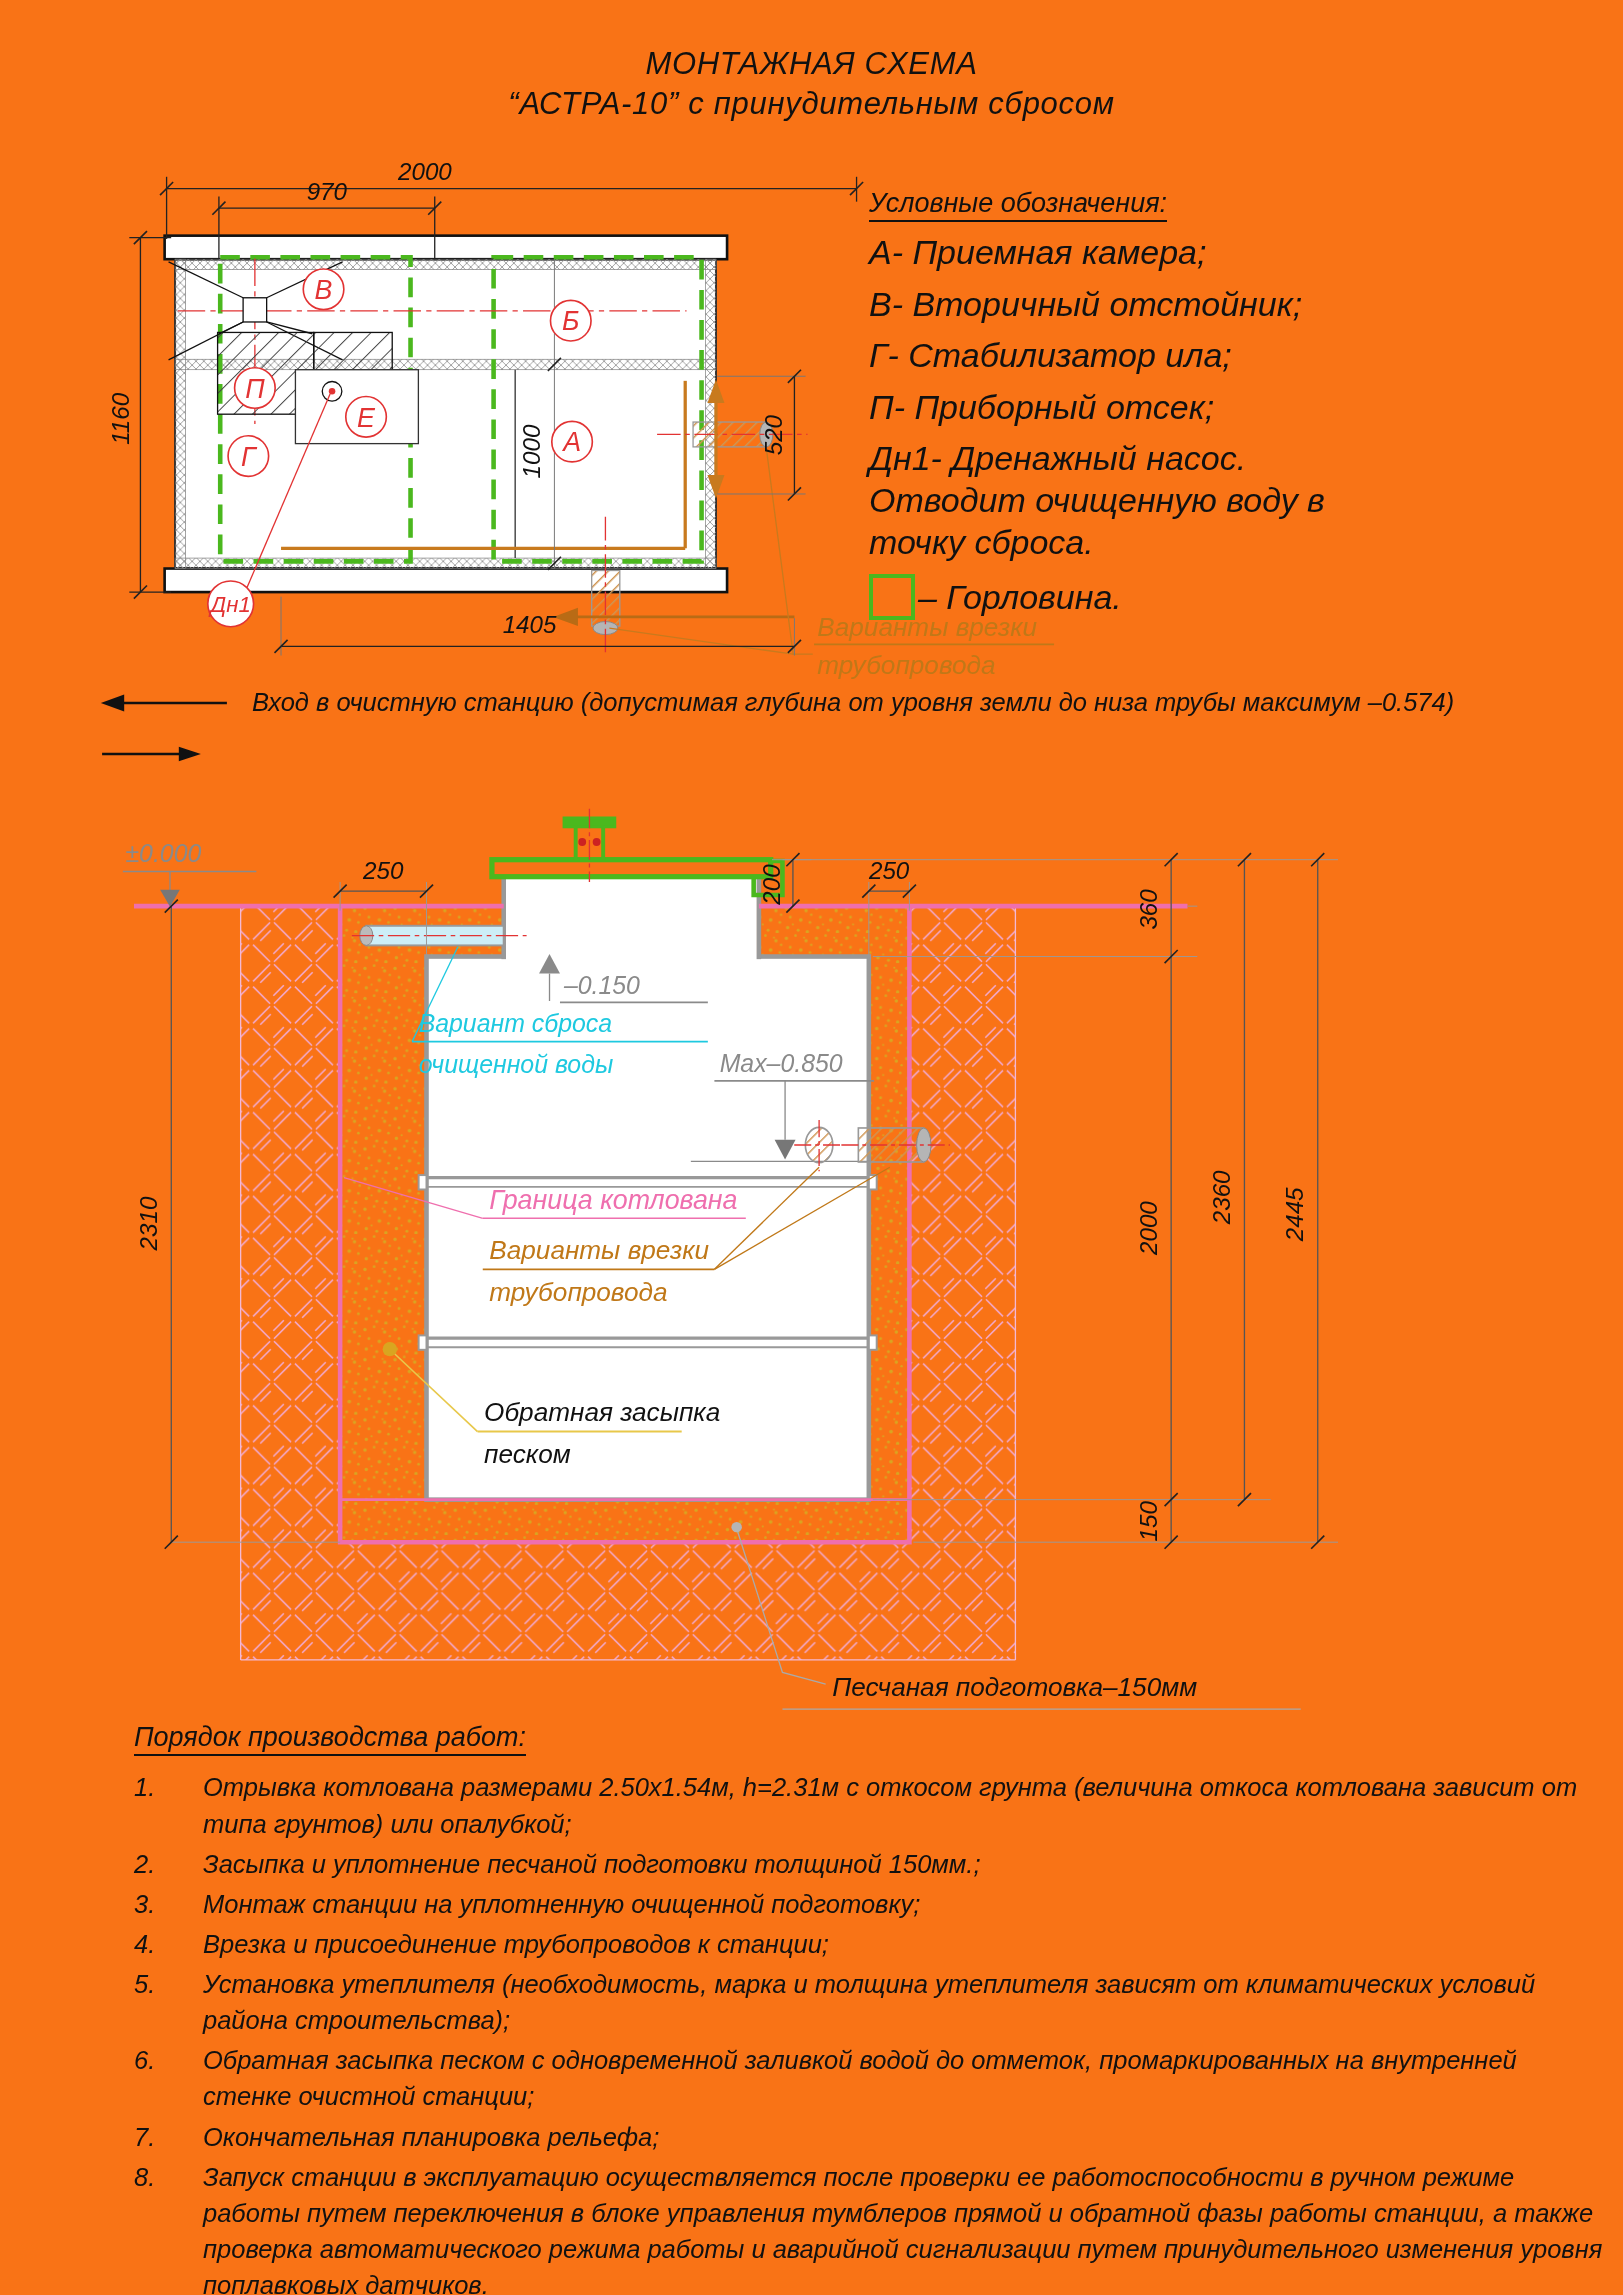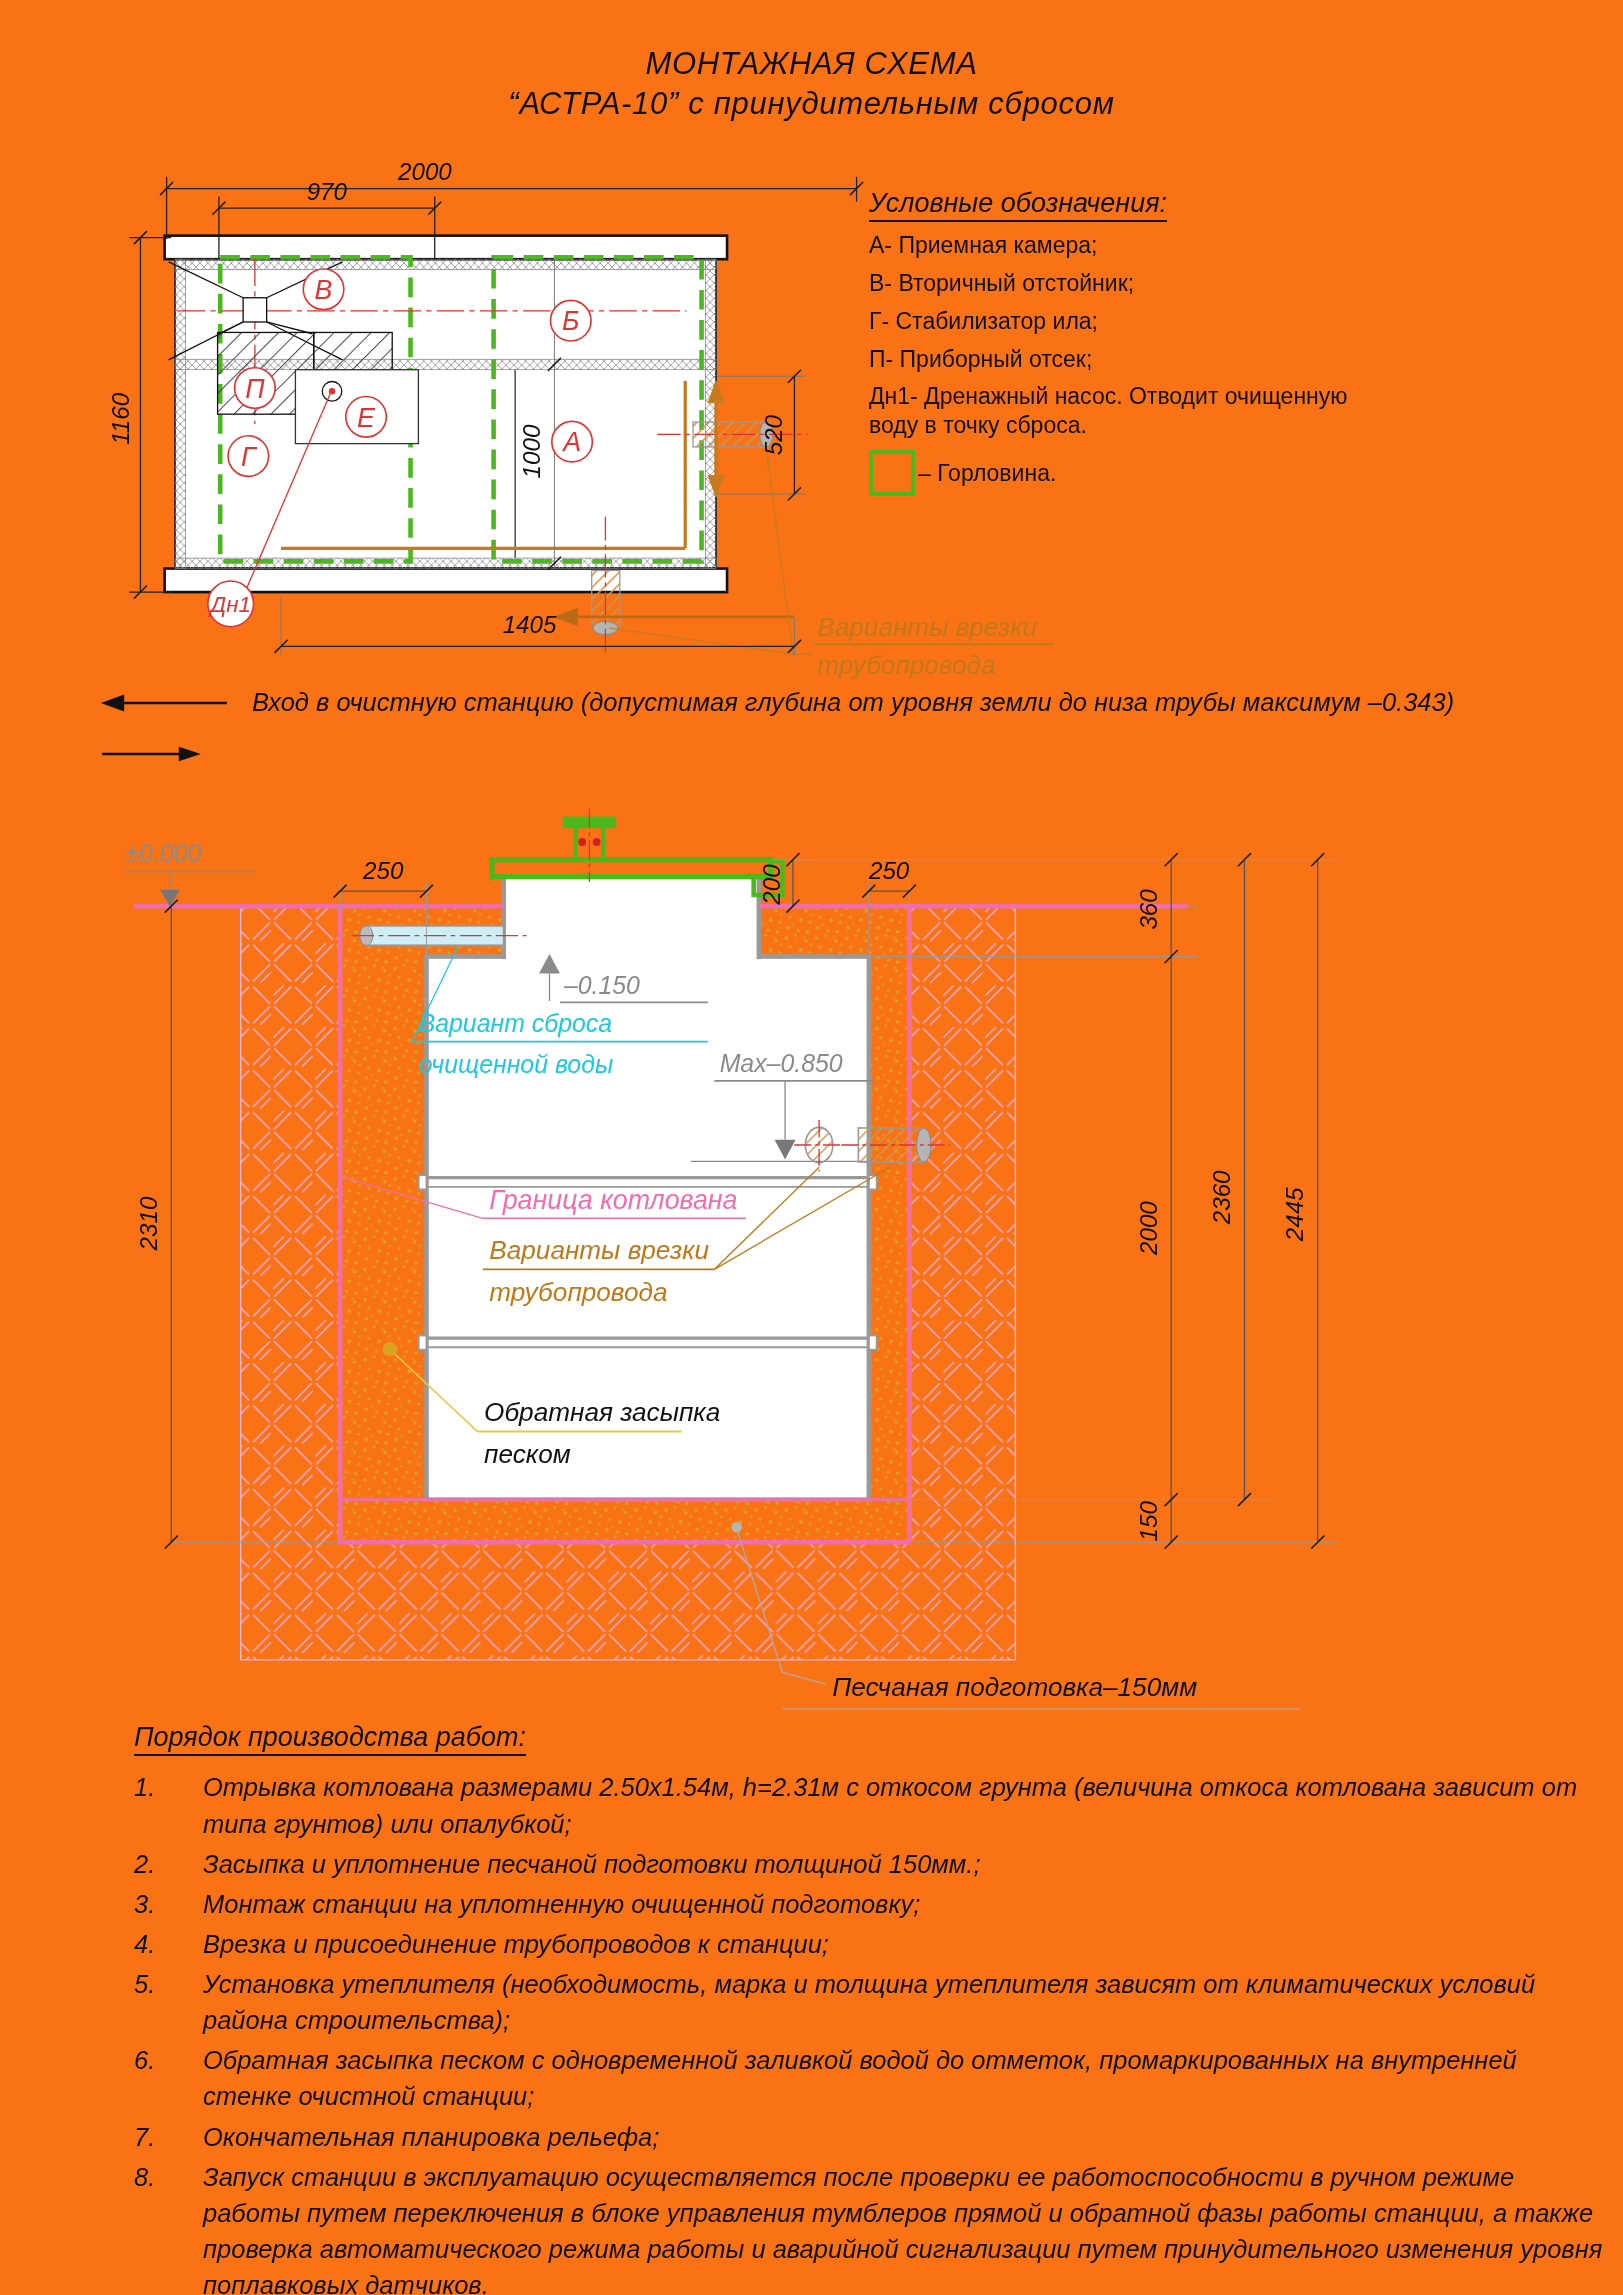--- a/index.html
+++ b/index.html
@@ -1,21 +1,21 @@
 <!DOCTYPE html>
 <html style="font-size:10.5px"><head>
 <meta charset="utf-8">
 <style>
   html,body{margin:0;padding:0;background:#fff;}
   #page{position:relative;width:1623px;height:2295px;background:#f97316;overflow:hidden;
         font-family:"Liberation Sans",sans-serif;color:#111;}
   .abs{position:absolute;}
   .ttl{font-style:italic;font-size:31px;letter-spacing:0.7px;text-align:center;white-space:nowrap;}
   .legend-title{font-style:italic;font-size:27px;border-bottom:2px solid #111;display:inline-block;padding-bottom:1.3px;text-align:right;}
-  .legend-item{font-size:23px;line-height:1.24;margin-top:9.2px;}
+  .legend-item{font-style:italic;font-size:34px;line-height:1.24;margin-top:9.2px;}
   .gorl-row{display:flex;align-items:center;gap:3px;margin-top:10.5px;}
   .gorl-box{width:38px;height:38px;border:4.6px solid #4bb81e;}
   .flow-row{display:flex;align-items:center;gap:22px;}
   .flow-text{font-style:italic;font-size:25.5px;white-space:nowrap;}
   .wl{width:1478px;}
   .wl-title{font-style:italic;font-size:27px;border-bottom:2px solid #111;display:inline-block;padding-bottom:1.3px;margin-bottom:9.2px;}
   .wl-item{display:flex;font-style:italic;font-size:25.5px;line-height:1.42;margin-top:3.9px;}
   .wl-num{flex:0 0 69px;}
   .wl-text{flex:1;}
   svg text{font-family:"Liberation Sans",sans-serif;}
@@ -202,21 +202,21 @@
       <div class="gorl-box"></div>
       <div class="legend-item" style="margin-top:0;">– Горловина.</div>
     </div>
   </div>
 
   <div class="abs flow-row" style="left:99px;top:688px;">
     <svg width="131" height="26" viewBox="0 0 200 40">
       <line x1="30" y1="20" x2="196" y2="20" stroke="#111" stroke-width="4"></line>
       <polygon points="2,20 38,7 38,33" fill="#111"></polygon>
     </svg>
-    <div class="flow-text">Вход в очистную станцию (допустимая глубина от уровня земли до низа трубы максимум –0.343)</div>
+    <div class="flow-text">Вход в очистную станцию (допустимая глубина от уровня земли до низа трубы максимум –0.574)</div>
   </div>
   <div class="abs flow-row" style="left:99px;top:741px;">
     <svg width="105" height="26" viewBox="0 0 160 40">
       <line x1="4" y1="20" x2="128" y2="20" stroke="#111" stroke-width="3.5"></line>
       <polygon points="156,20 122,9 122,31" fill="#111"></polygon>
     </svg>
   </div>
 
   <svg class="abs" style="left:98px;top:785px;" width="1276" height="949" viewBox="150 1200 1950 1450">
     <defs>

